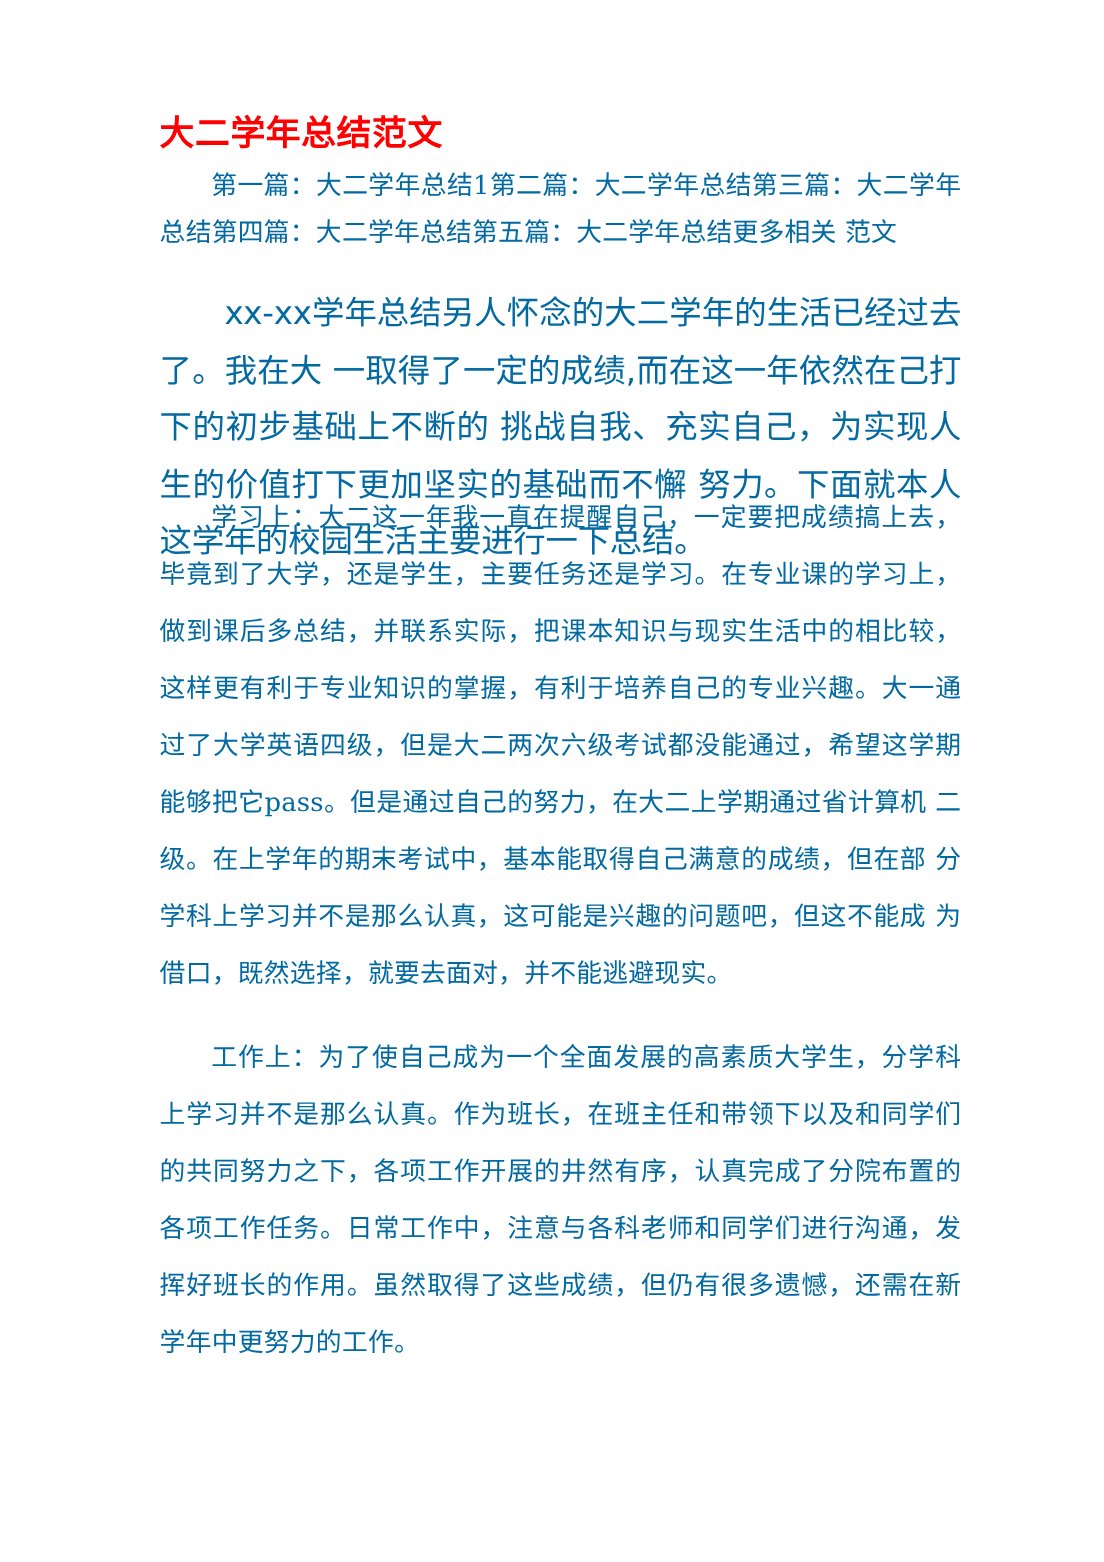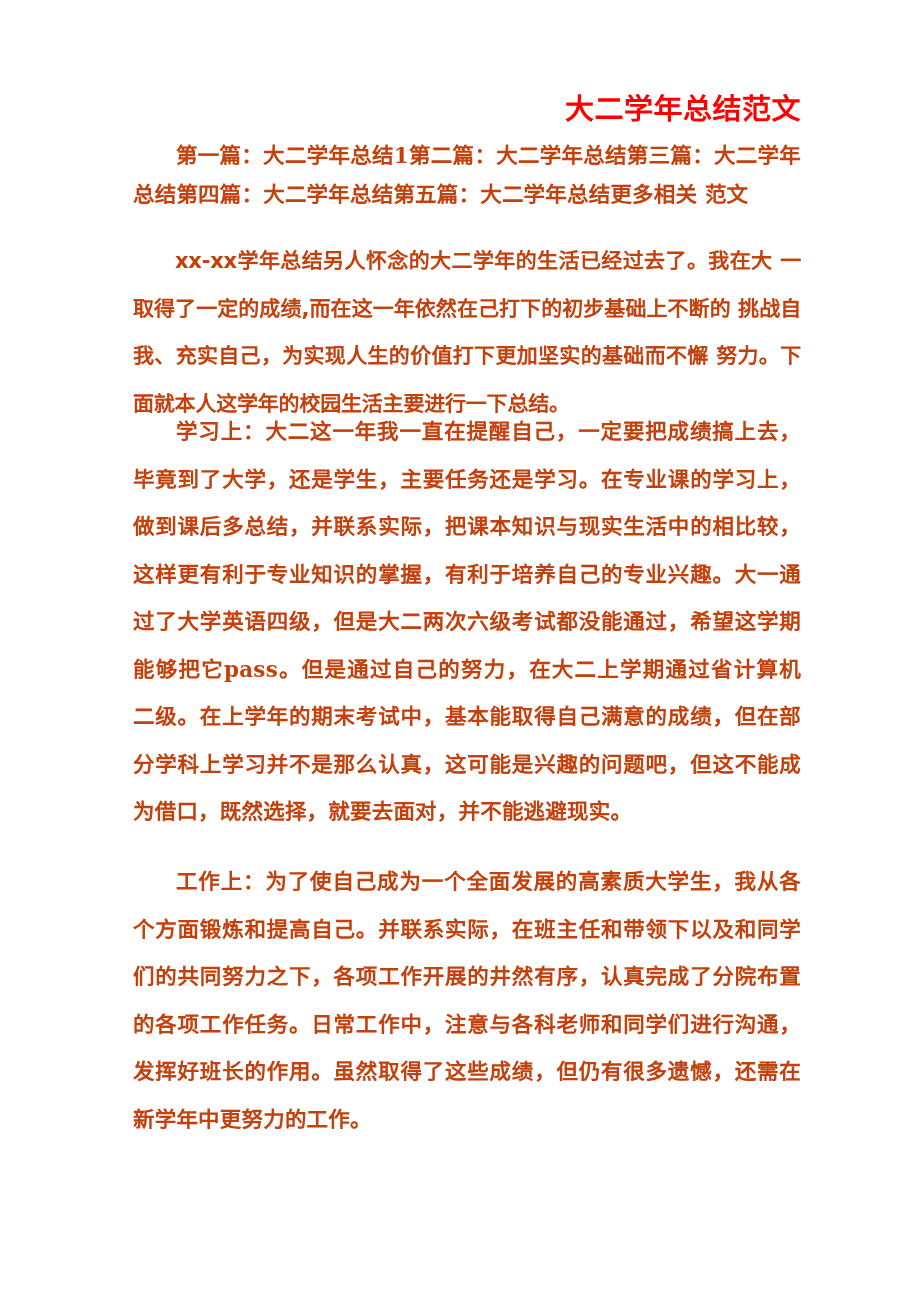--- a/index.html
+++ b/index.html
@@ -30,58 +30,57 @@
     width: 668px;
   }
 
   .doc-title {
     margin: 0;
     padding: 0;
     position: absolute;
     left: 0;
     top: 92px;
     width: 668px;
-    text-align: right;
+    text-align: left;
     color: #ff0000;
-    font-family: Liberation Mono, monospace;
+    font-family: Liberation Serif, serif;
     font-weight: bold;
     font-size: 29px;
     line-height: 40px;
     letter-spacing: 0.5px;
     white-space: nowrap;
   }
 
   .body-block {
     position: absolute;
     left: 0;
     width: 668px;
   }
 
   
   .para {
     margin: 0;
     padding: 0;
     font-size: 21.5px;
     line-height: 47.5px;
-    color: #c2410c;
+    color: #0369a1;
     text-align: justify;
     text-justify: inter-ideograph;
     letter-spacing: 0.2px;
     word-break: break-all;
-    font-weight: bold;
   }
 
   .para.serif {
     font-family: "DejaVu Serif", "Liberation Serif", serif;
   }
 
   
   .para.heavy {
     font-family: "DejaVu Sans", "Liberation Sans", sans-serif;
-    font-size: 21px;
+    font-size: 27px;
     letter-spacing: -0.2px;
   }
 
   .para.indent {
     text-indent: 2em;
   }
 
   .para.tight {
     line-height: 39px;
   }
@@ -100,17 +99,17 @@
 
     <div class="body-block" style="top:238px;">
       <p class="para heavy indent">xx-xx学年总结另人怀念的大二学年的生活已经过去了。我在大 一取得了一定的成绩,而在这一年依然在己打下的初步基础上不断的 挑战自我、充实自己，为实现人生的价值打下更加坚实的基础而不懈 努力。下面就本人这学年的校园生活主要进行一下总结。</p>
     </div>
 
     <div class="body-block" style="top:408px;">
       <p class="para serif indent">学习上：大二这一年我一直在提醒自己，一定要把成绩搞上去，毕竟到了大学，还是学生，主要任务还是学习。在专业课的学习上，做到课后多总结，并联系实际，把课本知识与现实生活中的相比较，这样更有利于专业知识的掌握，有利于培养自己的专业兴趣。大一通过了大学英语四级，但是大二两次六级考试都没能通过，希望这学期能够把它pass。但是通过自己的努力，在大二上学期通过省计算机 二级。在上学年的期末考试中，基本能取得自己满意的成绩，但在部 分学科上学习并不是那么认真，这可能是兴趣的问题吧，但这不能成 为借口，既然选择，就要去面对，并不能逃避现实。</p>
     </div>
 
     <div class="body-block" style="top:858px;">
-      <p class="para serif indent">工作上：为了使自己成为一个全面发展的高素质大学生，我从各个方面锻炼和提高自己。并联系实际，在班主任和带领下以及和同学们的共同努力之下，各项工作开展的井然有序，认真完成了分院布置的各项工作任务。日常工作中，注意与各科老师和同学们进行沟通，发挥好班长的作用。虽然取得了这些成绩，但仍有很多遗憾，还需在新学年中更努力的工作。</p>
+      <p class="para serif indent">工作上：为了使自己成为一个全面发展的高素质大学生，分学科上学习并不是那么认真。作为班长，在班主任和带领下以及和同学们的共同努力之下，各项工作开展的井然有序，认真完成了分院布置的各项工作任务。日常工作中，注意与各科老师和同学们进行沟通，发挥好班长的作用。虽然取得了这些成绩，但仍有很多遗憾，还需在新学年中更努力的工作。</p>
     </div>
 
   </div>
 </div>
 
 </body></html>

